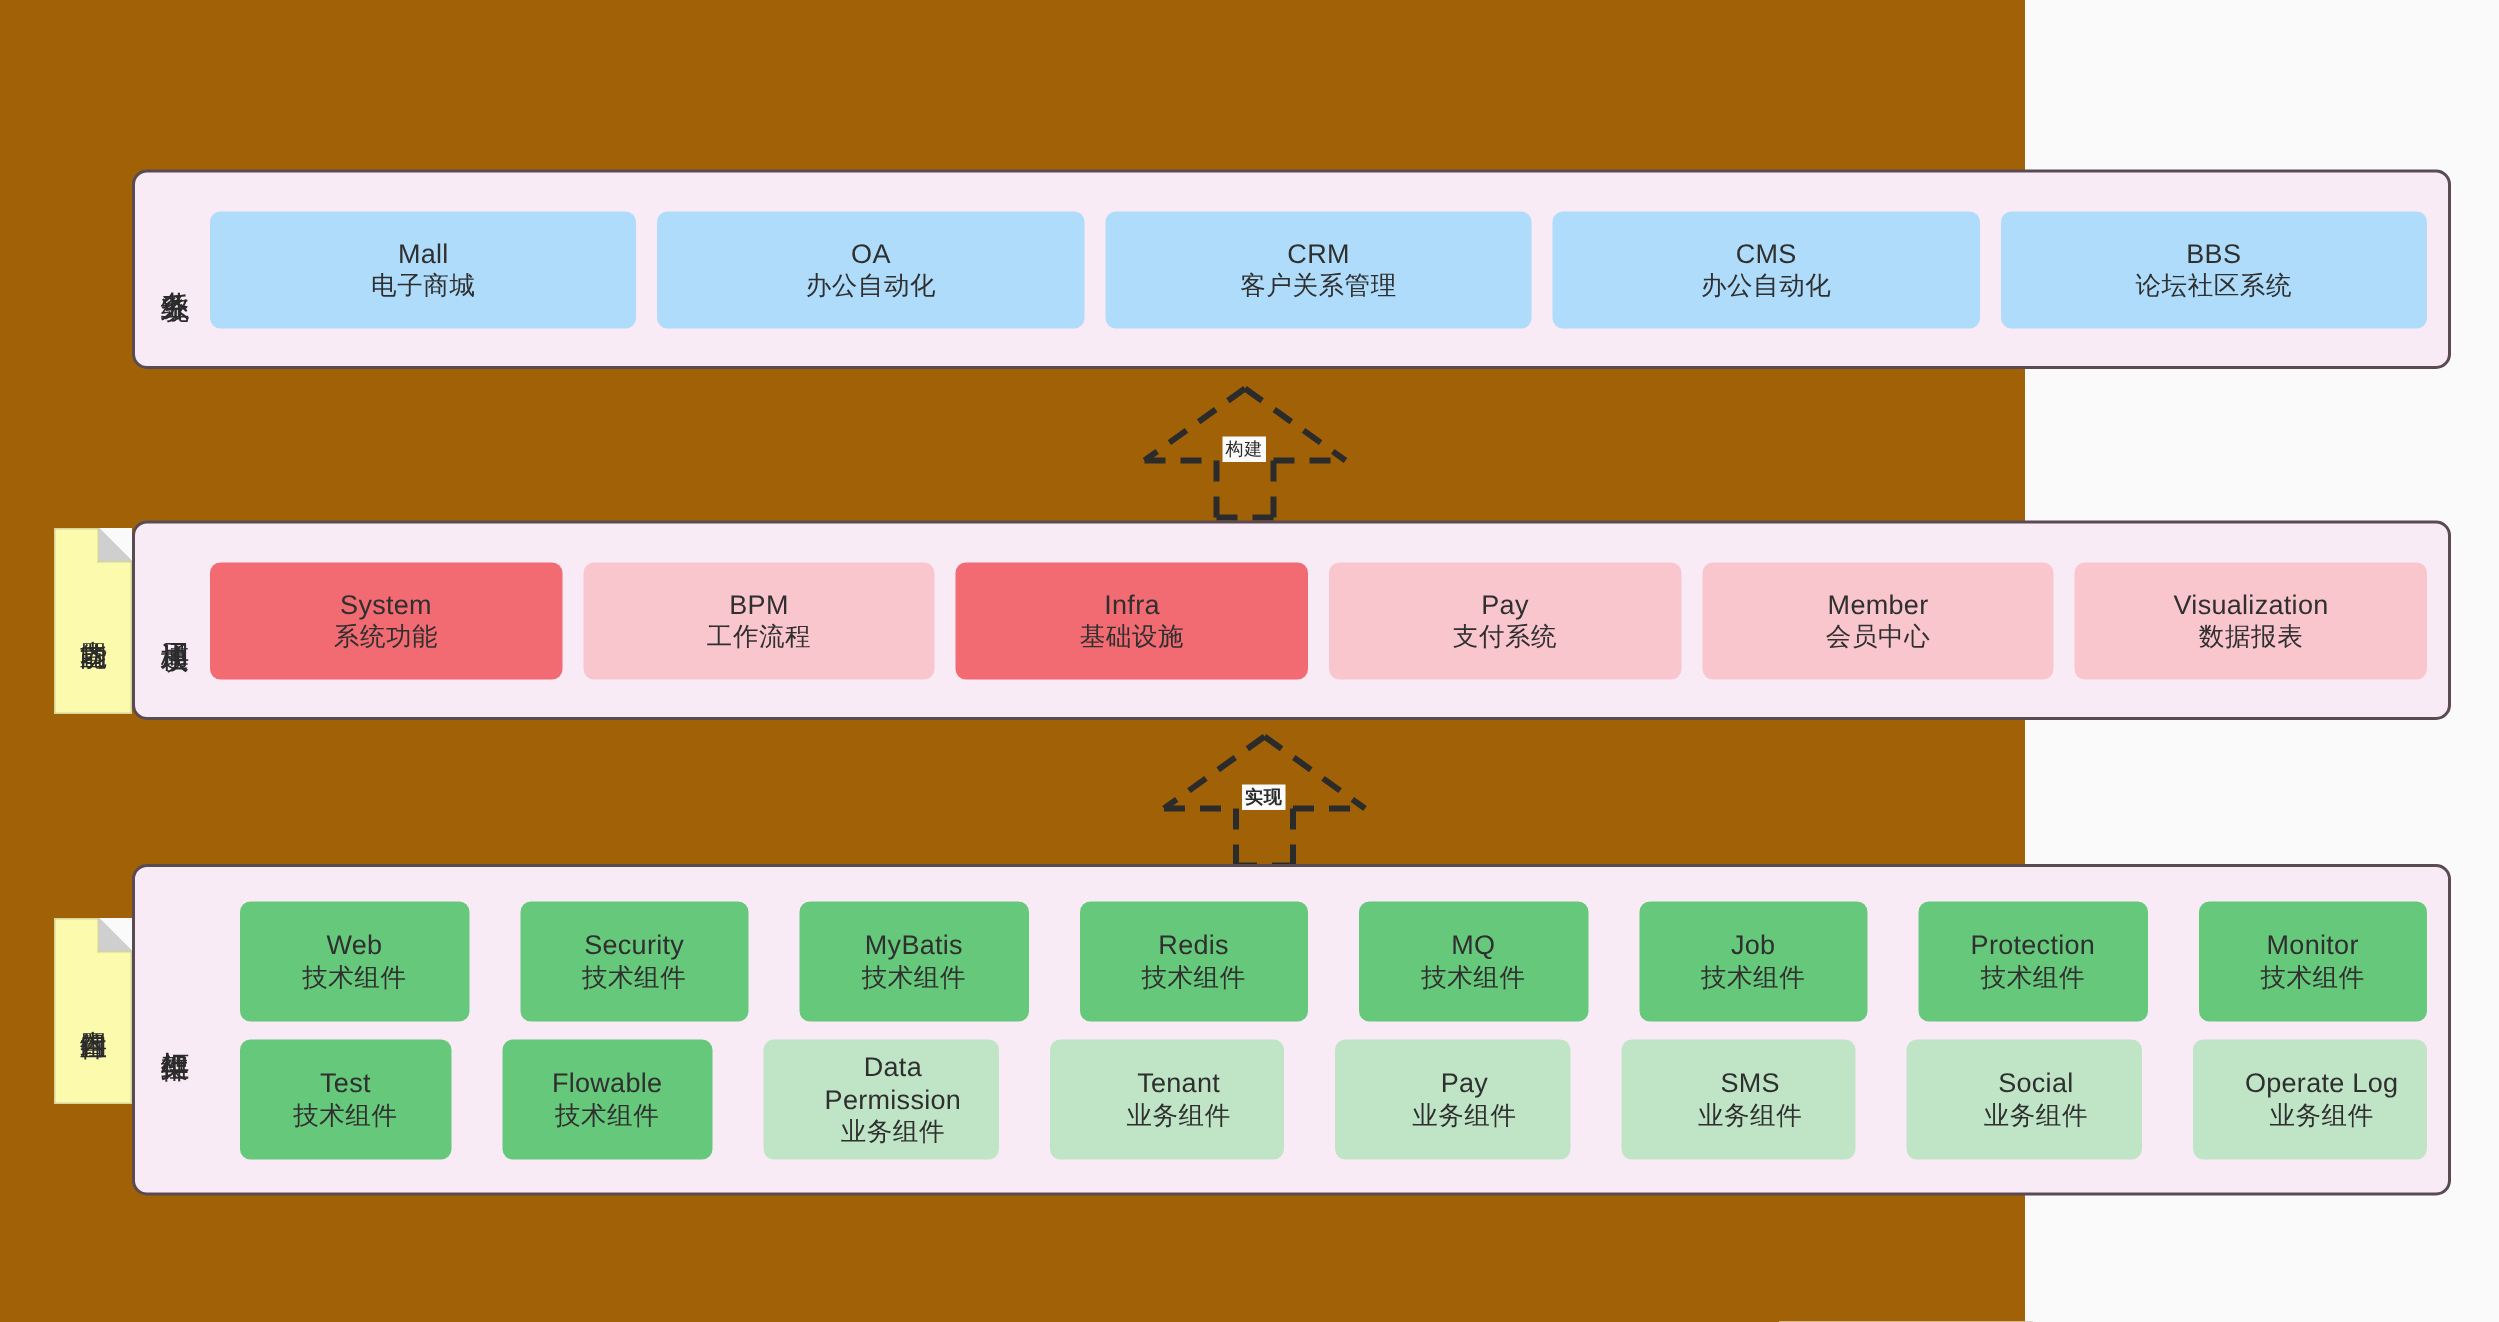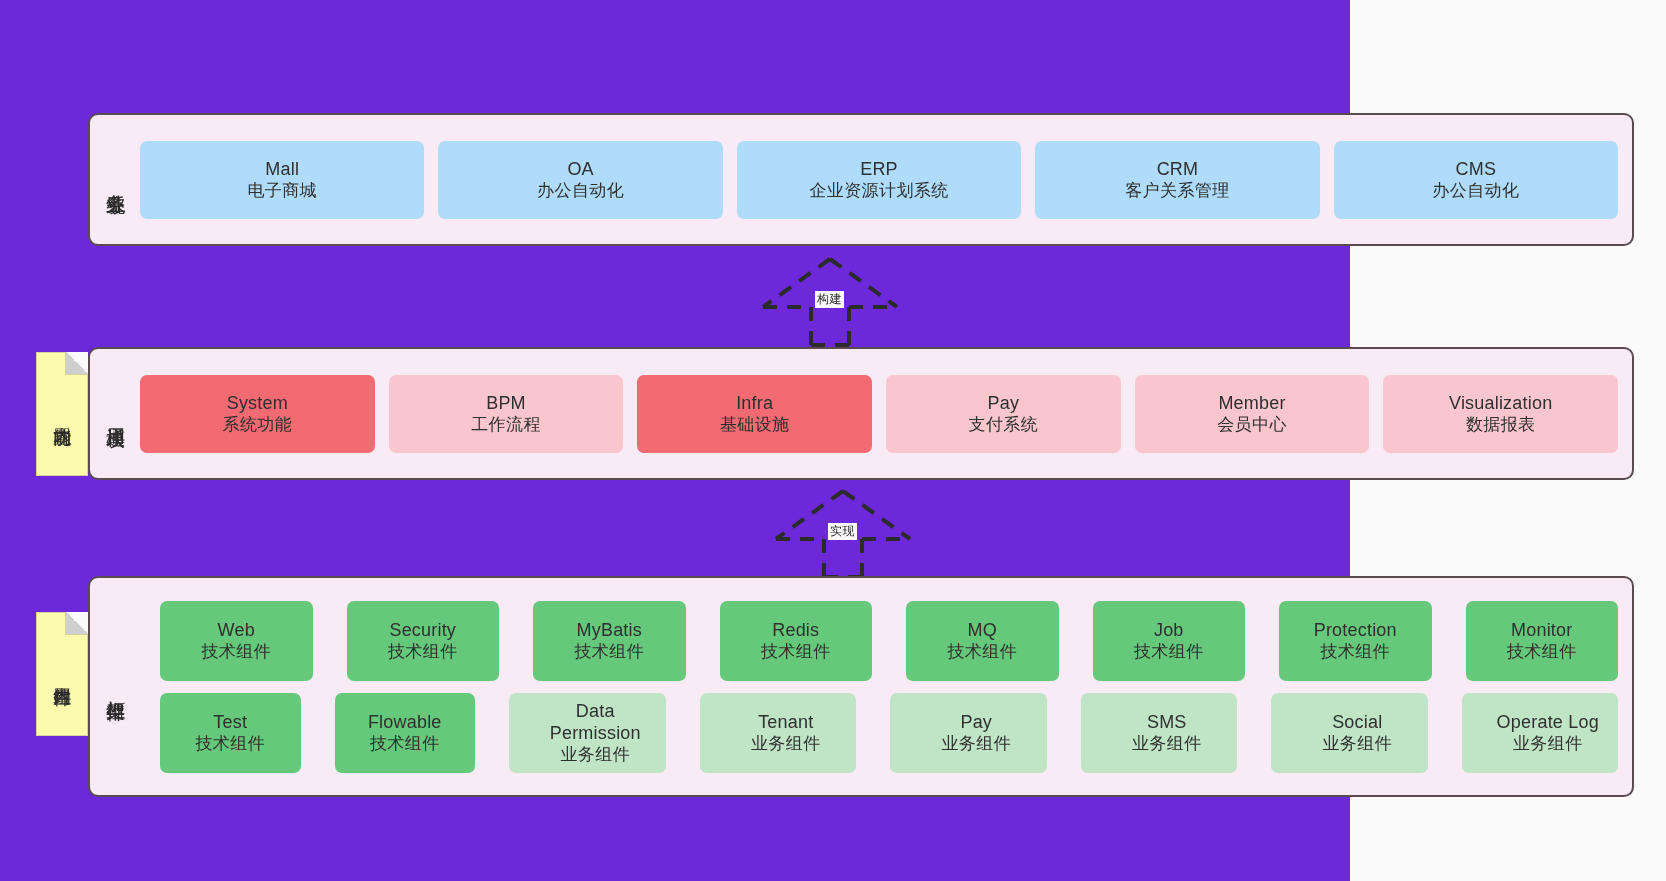--- a/index.html
+++ b/index.html
@@ -10,21 +10,21 @@
     background: #fafafa;
     font-family: "Liberation Sans", "DejaVu Sans", sans-serif;
     color: #333333;
     overflow: hidden;
   }
 
   #canvas {
     position: relative;
     width: 1350px;
     height: 881px;
-    background: #6d28d9;
+    background: #a16207;
   }
 
   
   .layer {
     position: absolute;
     background: #f9ebf5;
     border: 2px solid #5a4a52;
     border-radius: 10px;
     display: flex;
     align-items: stretch;
@@ -144,50 +144,50 @@
   .arrow-label {
     position: absolute;
     font-size: 12px;
     color: #2b2b2b;
     background: #fafafa;
     padding: 0 2px;
     letter-spacing: 0.5px;
     white-space: nowrap;
   }
   #arrow-build .arrow-label   { left: 60px; top: 36px; }
-  #arrow-realize .arrow-label { left: 60px; top: 36px; }
+  #arrow-realize .arrow-label { left: 60px; top: 36px; font-weight: bold; }
 </style>
 </head>
 <body>
 
 <div id="canvas">
 
   <div class="layer" id="layer-business">
     <div class="layer-title">业务系统</div>
     <div class="layer-body">
         <div class="row">
           <div class="card c-blue">
             <div class="t-en">Mall</div>
             <div class="t-cn">电子商城</div>
           </div>
           <div class="card c-blue">
             <div class="t-en">OA</div>
             <div class="t-cn">办公自动化</div>
           </div>
           <div class="card c-blue">
-            <div class="t-en">ERP</div>
-            <div class="t-cn">企业资源计划系统</div>
-          </div>
-          <div class="card c-blue">
             <div class="t-en">CRM</div>
             <div class="t-cn">客户关系管理</div>
           </div>
           <div class="card c-blue">
             <div class="t-en">CMS</div>
             <div class="t-cn">办公自动化</div>
+          </div>
+          <div class="card c-blue">
+            <div class="t-en">BBS</div>
+            <div class="t-cn">论坛社区系统</div>
           </div>
         </div>
       </div>
   </div>
 
   <div class="arrow" id="arrow-build">
     <svg width="150" height="92" viewBox="0 0 150 92" aria-hidden="true">
       <path d="M75 4 L142 52" fill="none" stroke="#2b2b2b" stroke-width="4" stroke-dasharray="14 10" stroke-linecap="butt"></path>
       <path d="M75 4 L8 52" fill="none" stroke="#2b2b2b" stroke-width="4" stroke-dasharray="14 10" stroke-linecap="butt"></path>
       <path d="M8 52 L56 52 M94 52 L142 52" fill="none" stroke="#2b2b2b" stroke-width="4" stroke-dasharray="14 10"></path>

